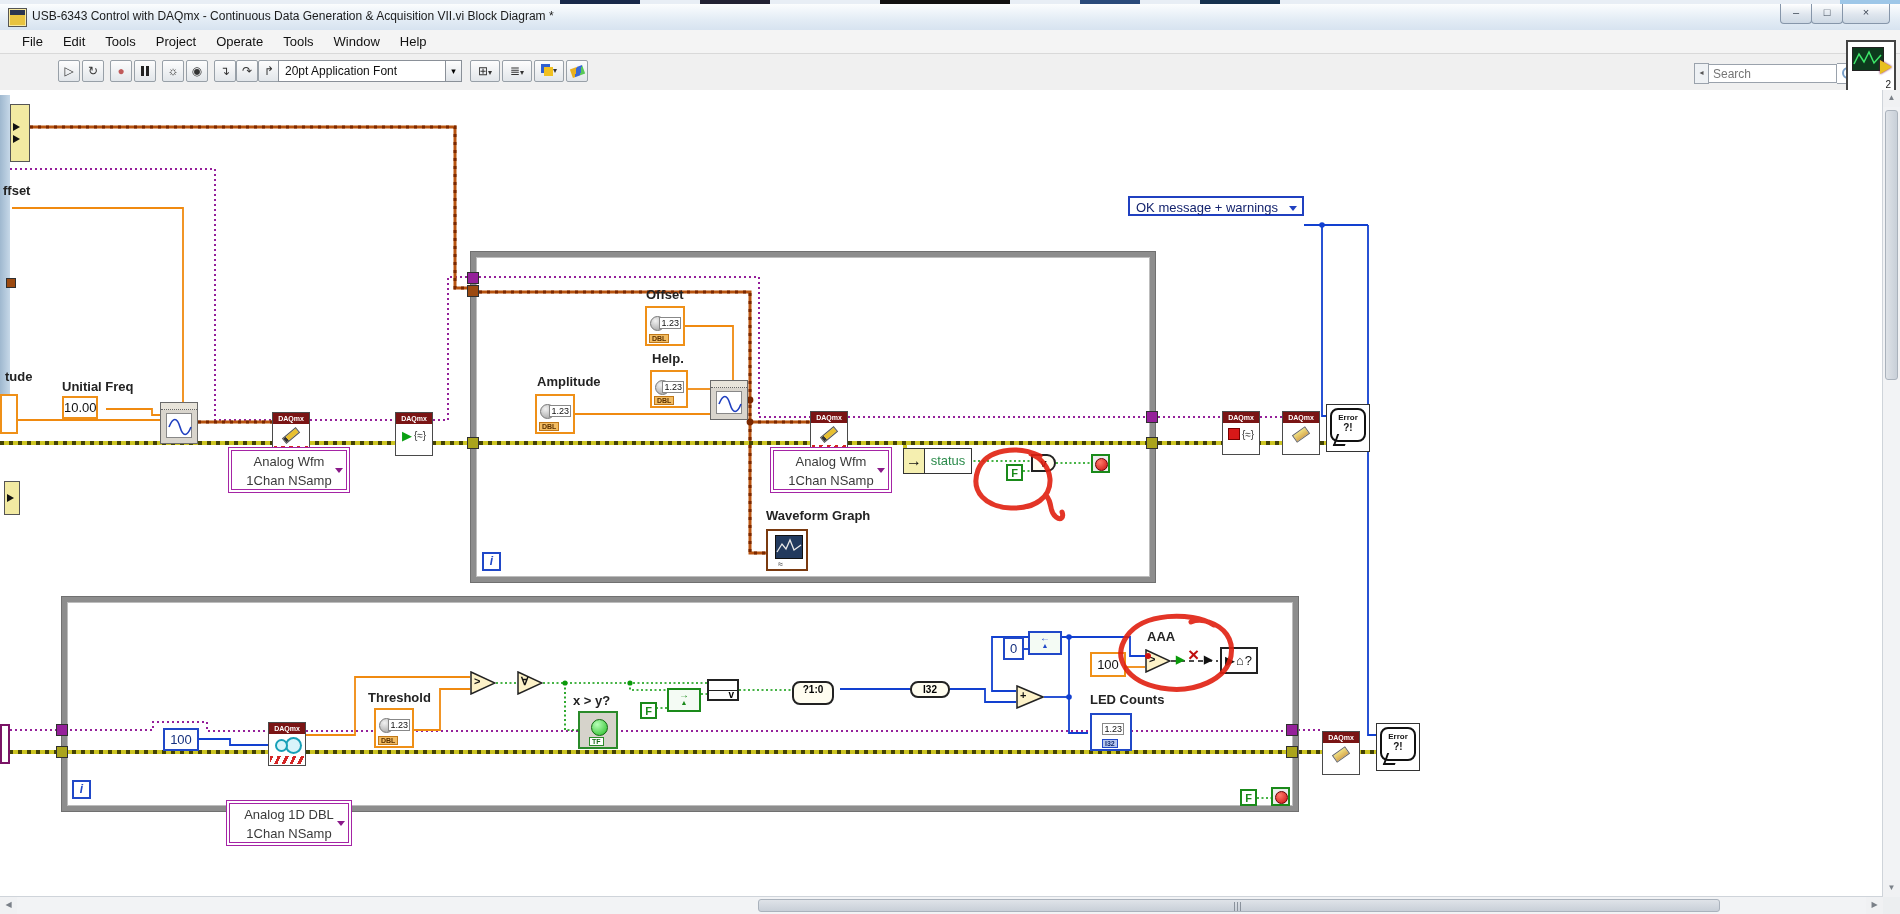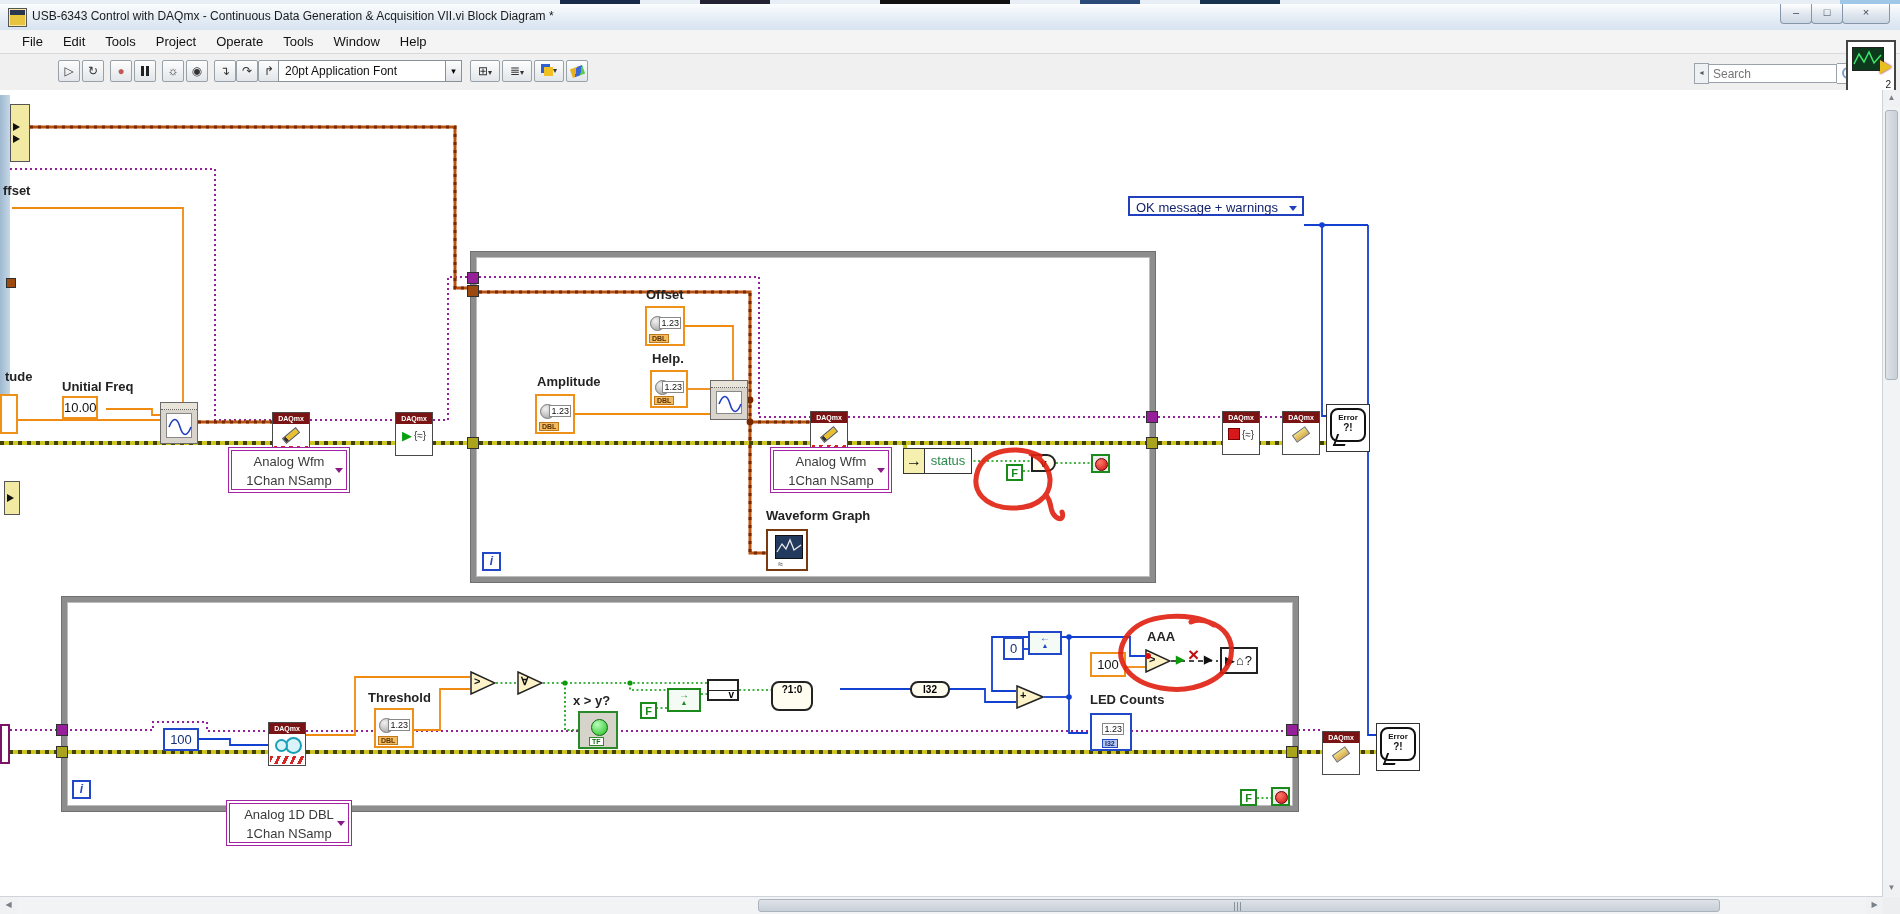--- a/index.html
+++ b/index.html
@@ -514,21 +514,21 @@
       <span class="led"></span>
       <span class="badge">TF</span>
     </div>
     <div class="fb" style="left:667px;top:598px">
       <span class="a">→</span>
       <span class="i">▲</span>
     </div>
     <div class="cmpnd" style="left:707px;top:589px">
       <span>v</span>
     </div>
-    <div class="pill" style="left:771px;top:591px;width:42px;height:30px;line-height:14px">?1:0</div>
+    <div class="pill" style="left:792px;top:591px;width:42px;height:24px;line-height:14px">?1:0</div>
     <div class="pill" style="left:910px;top:591px;width:40px;height:17px;line-height:14px">I32</div>
     <div class="trinode" style="left:1016px;top:595px">
       <svg width="28" height="24">
           <path d="M1,1 L27,12 L1,23 Z" fill="#fdf2c8" stroke="#222" stroke-width="1.5"></path>
         </svg>
       <span class="tg">+</span>
     </div>
     <div class="fb blue" style="left:1028px;top:541px">
       <span class="a">←</span>
       <span class="i">▲</span>

